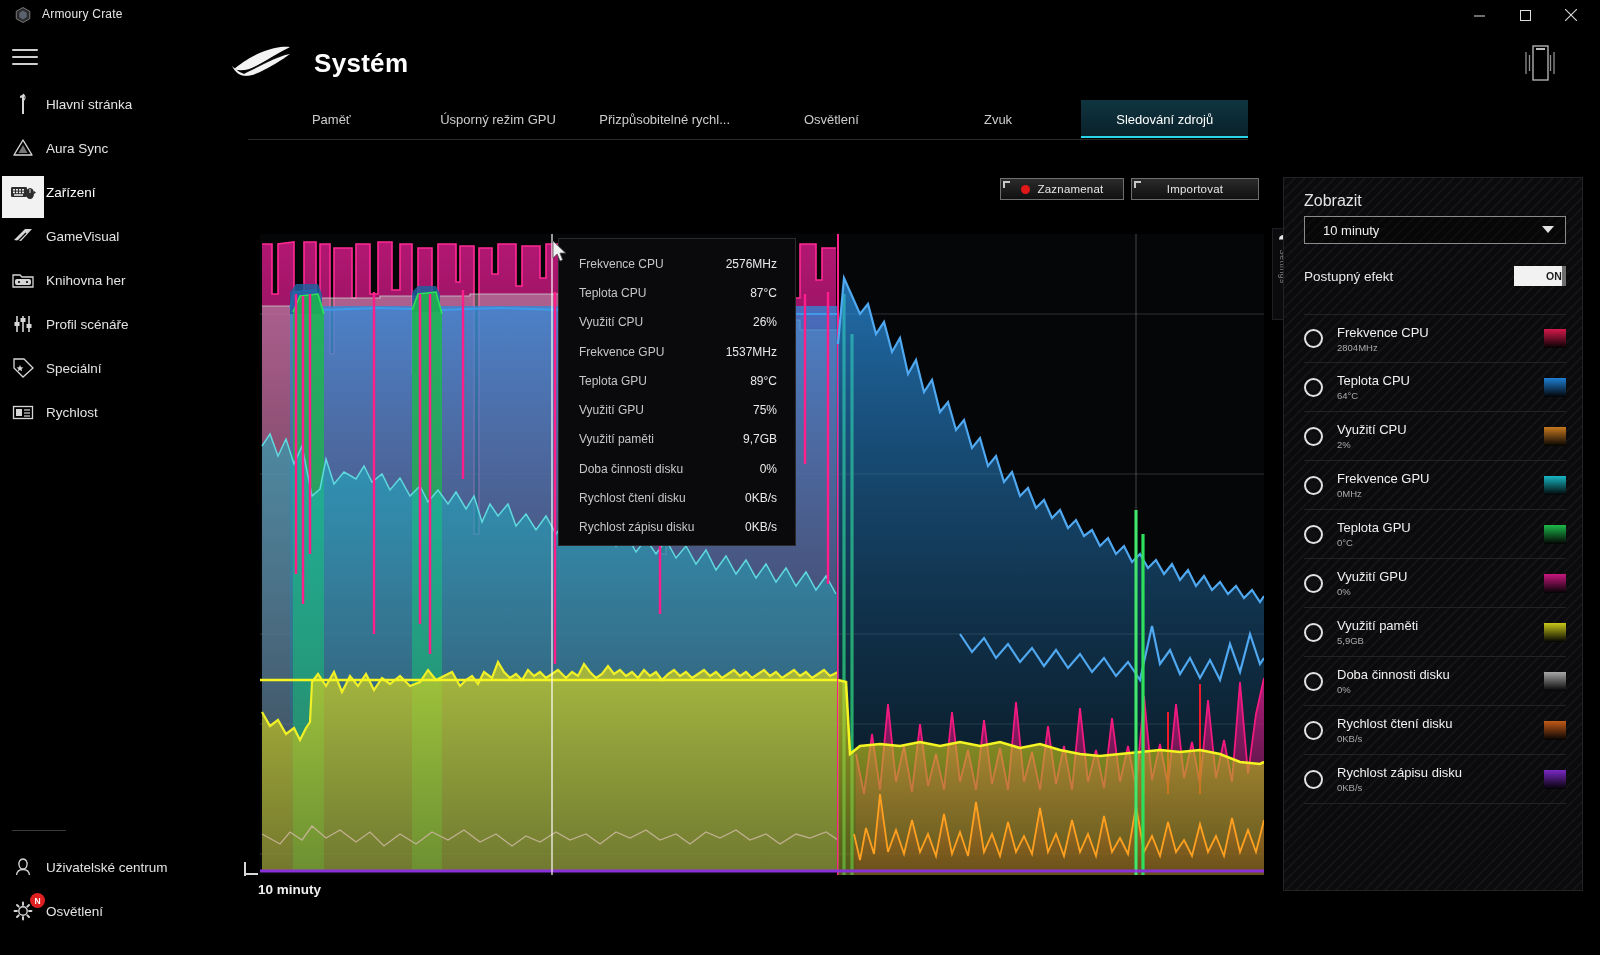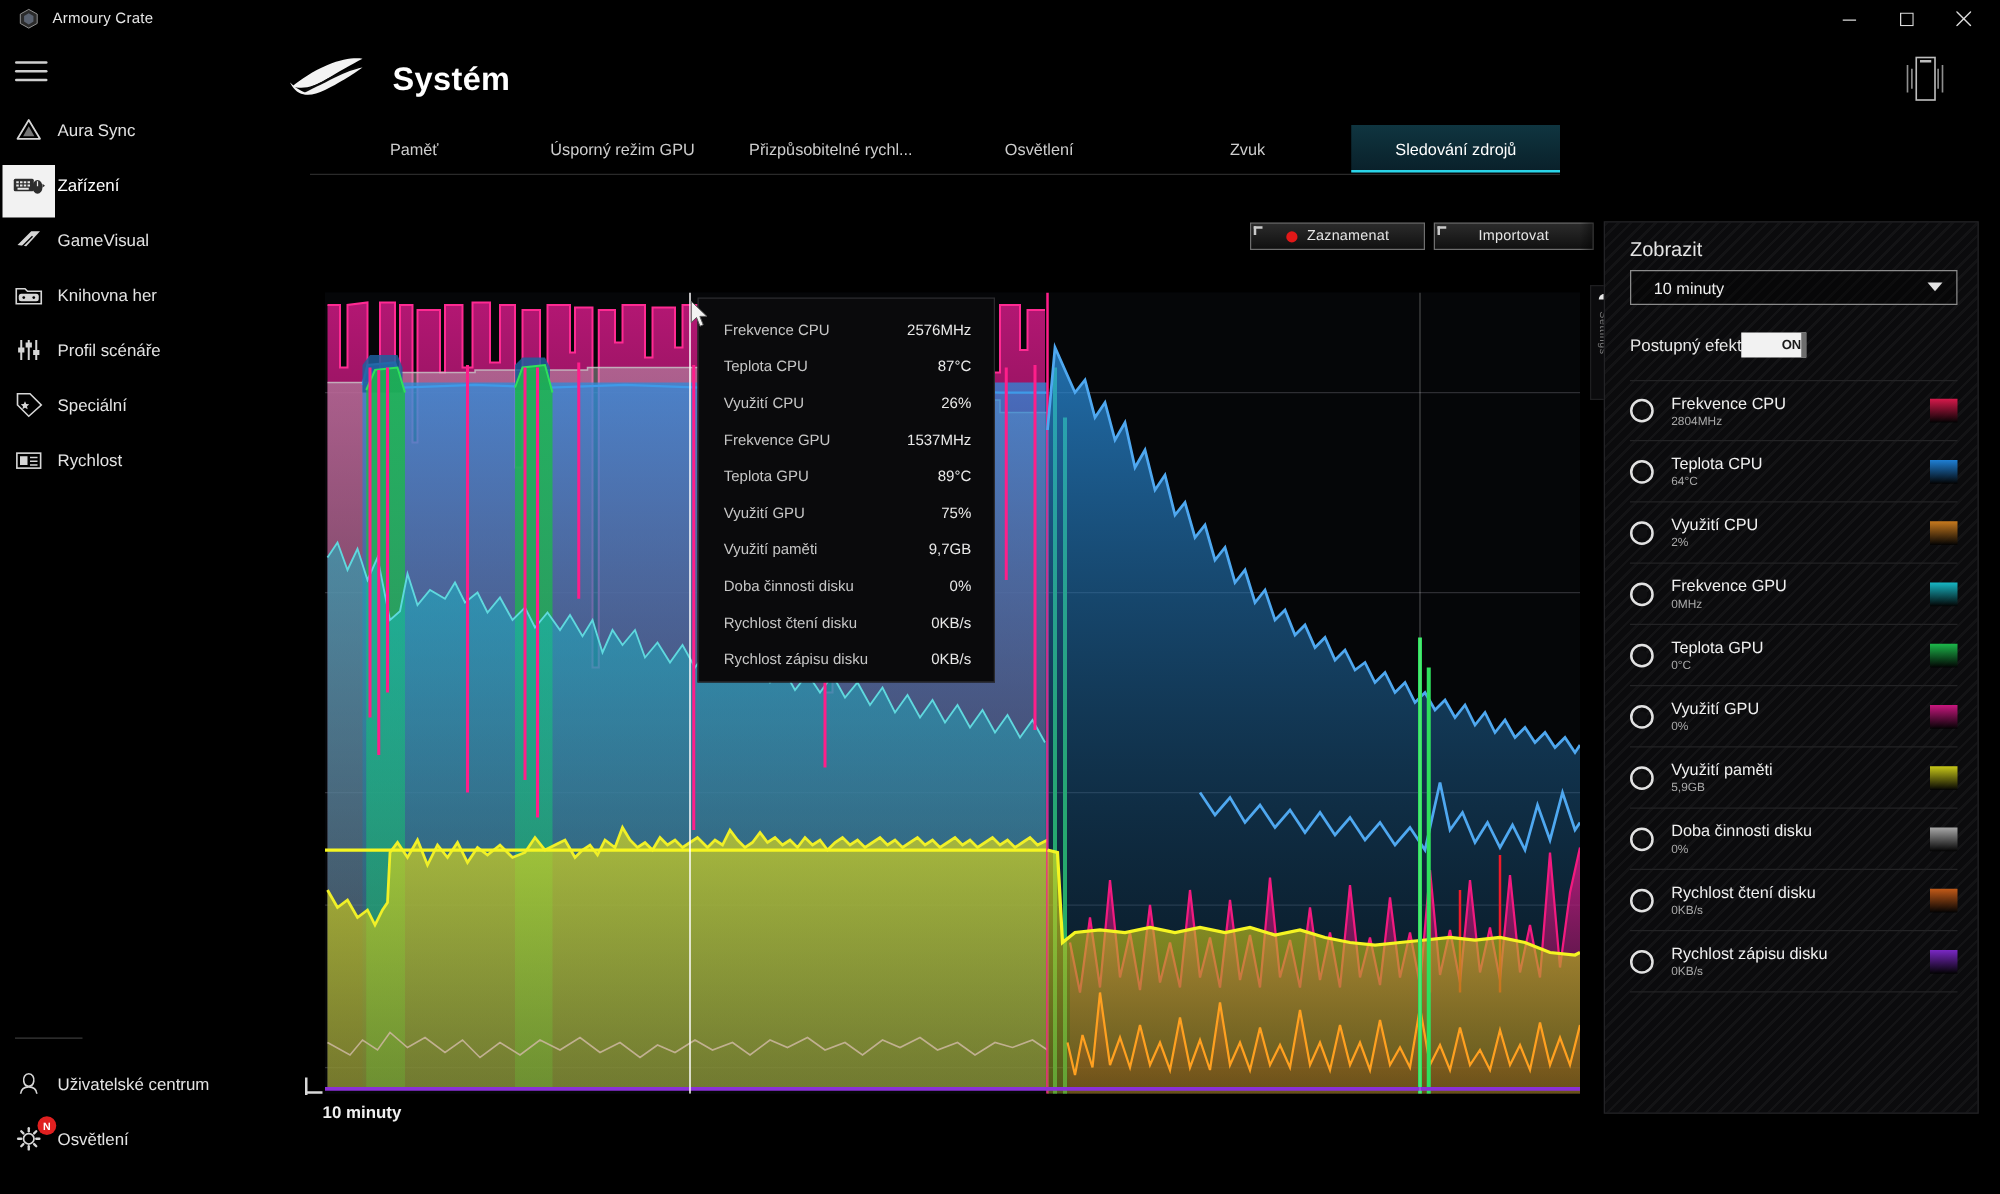--- a/index.html
+++ b/index.html
@@ -72,21 +72,21 @@
   .abtn {
     position:relative; height:22px; display:flex; align-items:center; justify-content:center;
     font-size:11.5px; color:#e5e5e5; cursor:pointer;
     background:linear-gradient(180deg,#2b2b2b 0%,#101010 100%);
     border:1px solid #6e6e6e; padding:0 14px; letter-spacing:.2px;
   }
   .abtn .corner {
     position:absolute; left:2px; top:2px; width:7px; height:7px;
     border-left:2px solid #c9c9c9; border-top:2px solid #c9c9c9;
   }
-  .abtn#rec-btn { width:140px; }
+  .abtn#rec-btn { width:124px; }
   .abtn#imp-btn { width:128px; }
   .rec-dot { width:9px; height:9px; border-radius:50%; background:#e11818; margin-right:8px; }
 
   
   .chart-wrap { position:absolute; left:260px; top:234px; width:1004px; height:641px; background:#050608; }
   .chart-wrap svg { display:block; }
   .chart-left-tick { position:absolute; left:244px; top:873px; width:14px; height:2px; background:#d8d8d8;}
   .chart-left-tickv { position:absolute; left:244px; top:862px; width:2px; height:14px; background:#d8d8d8;}
   .chart-xlabel { position:absolute; left:258px; top:882px; font-size:13.5px; font-weight:bold; color:#f0f0f0; }
 
@@ -123,21 +123,21 @@
     padding:14px 16px 0 20px;
   }
   .sp-label { font-size:16px; color:#e4e4e4; margin-bottom:6px; }
   .sp-select {
     position:relative; height:28px; border:1px solid #8b8b8b; background:rgba(0,0,0,.35);
     display:flex; align-items:center; padding-left:18px; font-size:13px; color:#efefef;
     cursor:pointer; margin-bottom:18px;
   }
   .sp-select .caret { position:absolute; right:11px; top:9px; width:0; height:0;
     border-left:6px solid transparent; border-right:6px solid transparent; border-top:7px solid #e2e2e2; }
-  .sp-toggle-row { display:flex; align-items:center; height:28px; margin-bottom:14px; }
+  .sp-toggle-row { display:flex; align-items:center; justify-content:space-between; height:28px; margin-bottom:24px; }
   .sp-toggle-row .t-label { font-size:13.5px; color:#e8e8e8; }
   .switch { width:52px; height:20px; background:#f2f2f2; display:flex; align-items:center; cursor:pointer;padding-left:32px; }
   .switch .on-text { flex:1; text-align:center; font-size:10.5px; color:#1b1b1b; font-weight:bold; }
   .switch .knob { width:17px; height:20px; background:#6e6e6e; }
 
   .legend-list { margin-top:6px; }
   .legend-item {
     display:flex; align-items:center; height:49px; border-bottom:1px solid #232325; cursor:pointer;
   }
   .legend-item:first-child { border-top:1px solid #232325; }
@@ -196,20 +196,29 @@
 
   <div class="sidebar">
     <div class="hamburger">
       <span></span>
         <span></span>
         <span></span>
     </div>
 
     <div class="nav">
 
+      <div class="nav-item">
+        <div class="ico">
+          <svg width="20" height="22" viewBox="0 0 20 22">
+            <path d="M7 3 L11 1 L11 21 L9 21 L9 4.5 L7.3 5.3 Z" fill="#d6d6d6"></path>
+            <path d="M10 1 C12 2.5 13 5 11 7" fill="none" stroke="#d6d6d6" stroke-width="1.1"></path>
+          </svg>
+        </div>
+        <div class="lbl">Hlavní stránka</div>
+      </div>
 
       <div class="nav-item">
         <div class="ico">
           <svg width="24" height="22" viewBox="0 0 24 22">
             <path d="M12 3 L21 18 L3 18 Z" fill="none" stroke="#d6d6d6" stroke-width="1.4" stroke-linejoin="round"></path>
             <path d="M12 8 L16.5 16 L7.5 16 Z" fill="#d6d6d6" opacity=".55"></path>
           </svg>
         </div>
         <div class="lbl">Aura Sync</div>
       </div>

